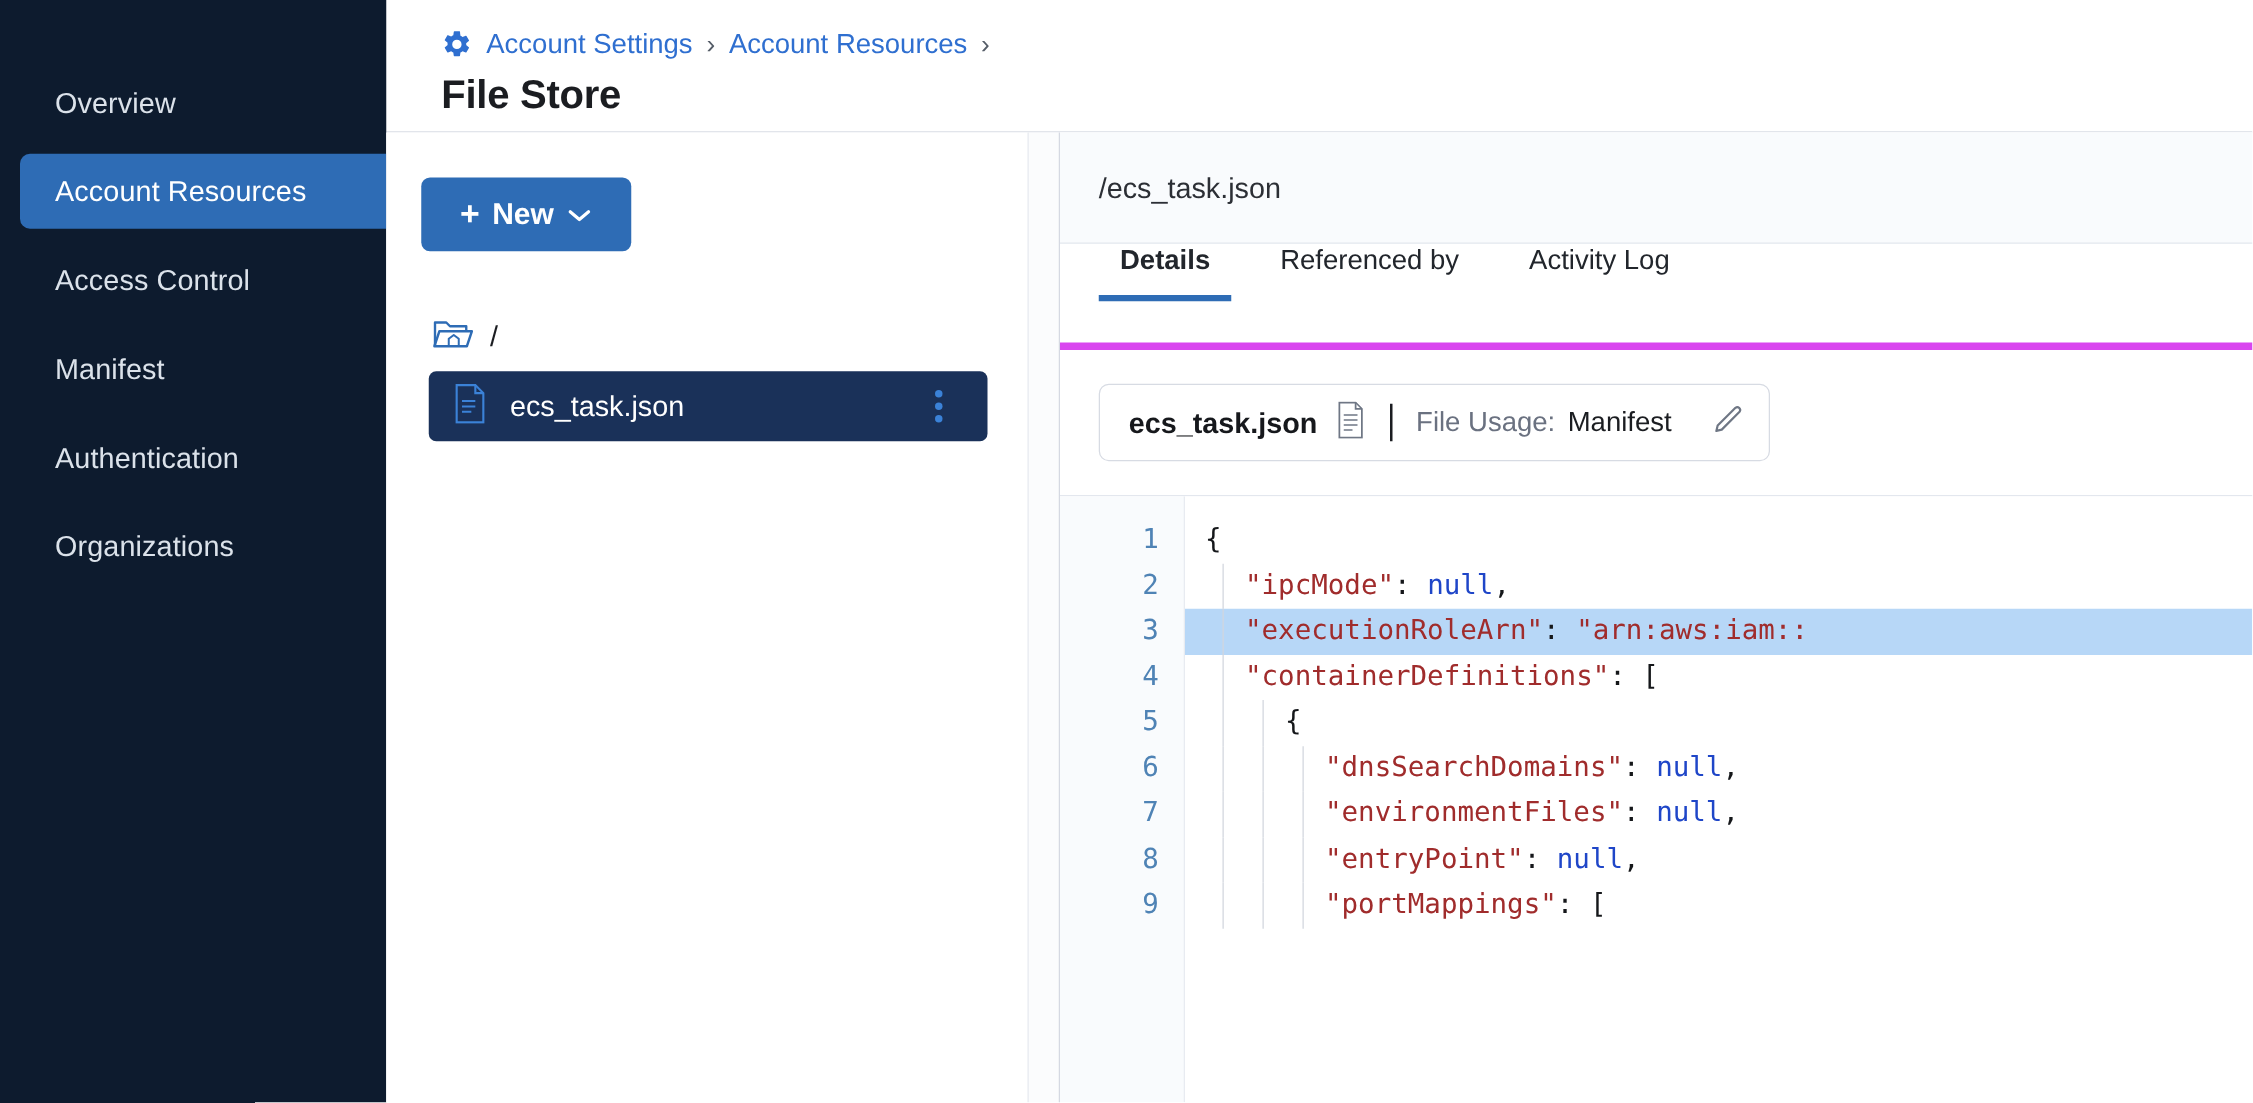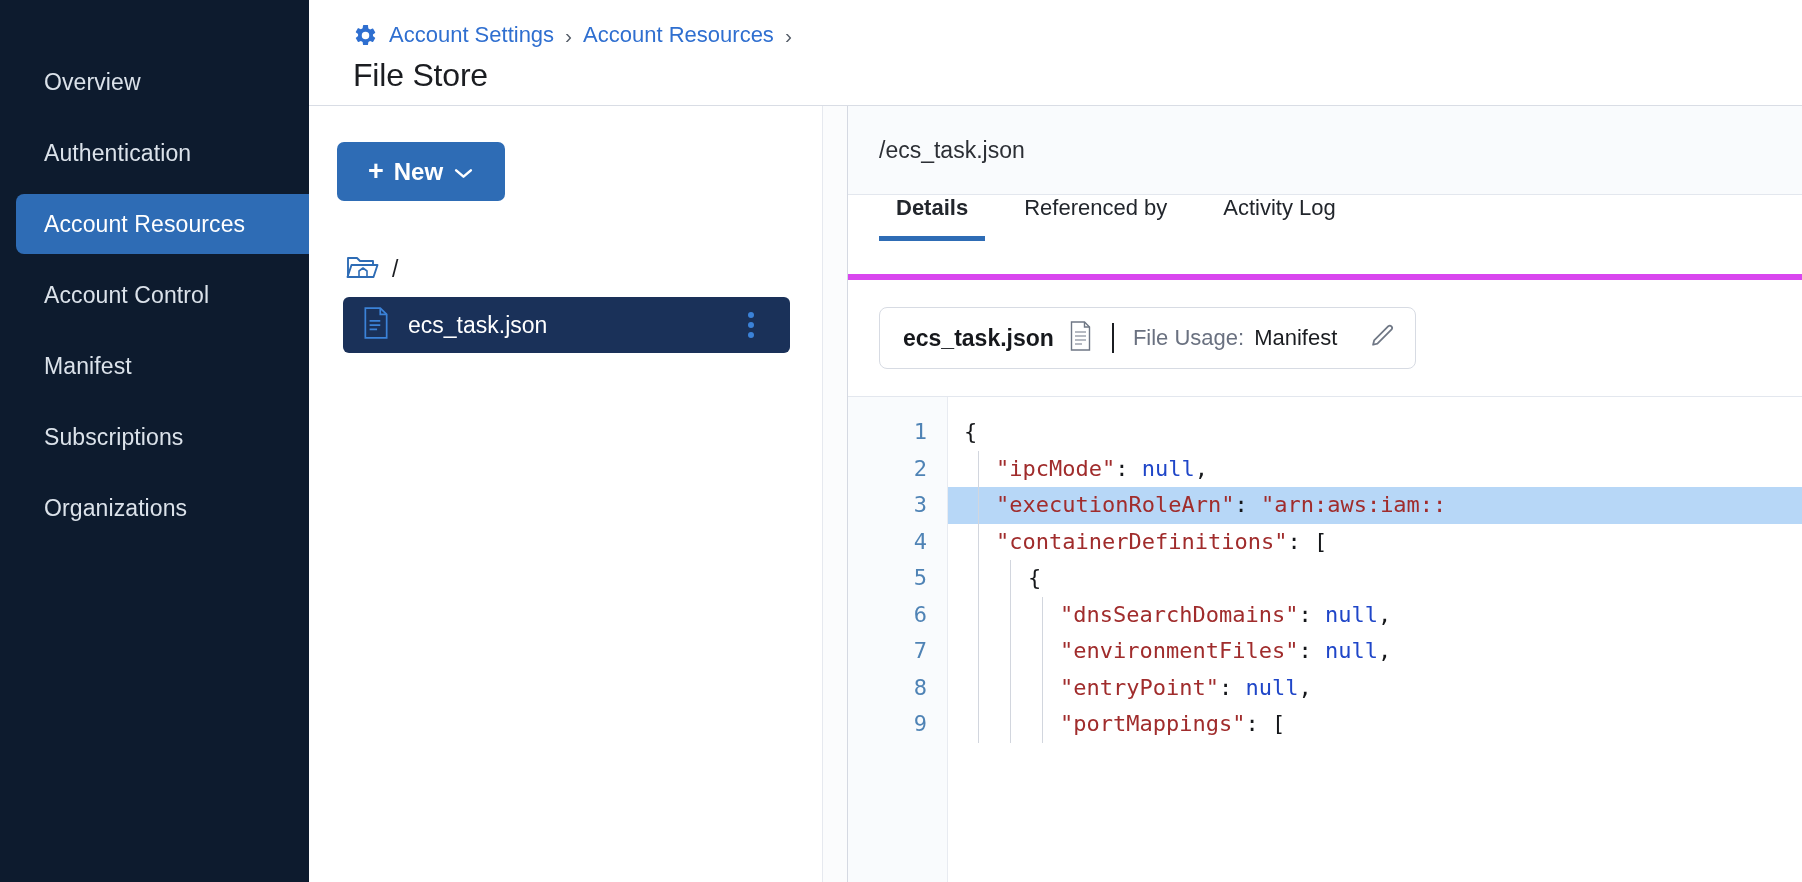--- a/index.html
+++ b/index.html
@@ -51,21 +51,21 @@
     display: flex; align-items: flex-end; gap: 11px;
     height: 42px; margin-top: 6px;
   }
   .gear-icon { width: 25px; height: 25px; display: block; flex: none; }
   .crumb-link {
     color: #2f6fd0; font-size: 22px; font-weight: 500;
     cursor: pointer; white-space: nowrap;
   }
   .crumb-sep { color: #555d68; font-size: 21px; font-weight: 400; }
   .page-title {
-    font-size: 32px; font-weight: normal; color: #1b1d21;
+    font-size: 32px; font-weight: bold; color: #1b1d21;
     margin-top: 9px; letter-spacing: -0.2px;
   }
 
   .body-row { flex: 1 1 auto; display: flex; min-height: 0; }
 
   
   .tree-panel {
     width: 514px; flex: 0 0 514px;
     background: #fff;
     padding: 36px 0 0 0;
@@ -199,34 +199,31 @@
 </style>
 </head>
 <body>
 
 <div class="app">
 
   <nav class="sidebar" id="sidebar">
       <div class="nav-item">
         <span>Overview</span>
       </div>
-      <div class="nav-item">
-        <span>Authentication</span>
-      </div>
       <div class="nav-item active">
         <span>Account Resources</span>
       </div>
       <div class="nav-item">
-        <span>Account Control</span>
+        <span>Access Control</span>
       </div>
       <div class="nav-item">
         <span>Manifest</span>
       </div>
       <div class="nav-item">
-        <span>Subscriptions</span>
+        <span>Authentication</span>
       </div>
       <div class="nav-item">
         <span>Organizations</span>
       </div>
     </nav>
 
   <div class="main">
 
     <header class="topbar">
       <div class="breadcrumb">

